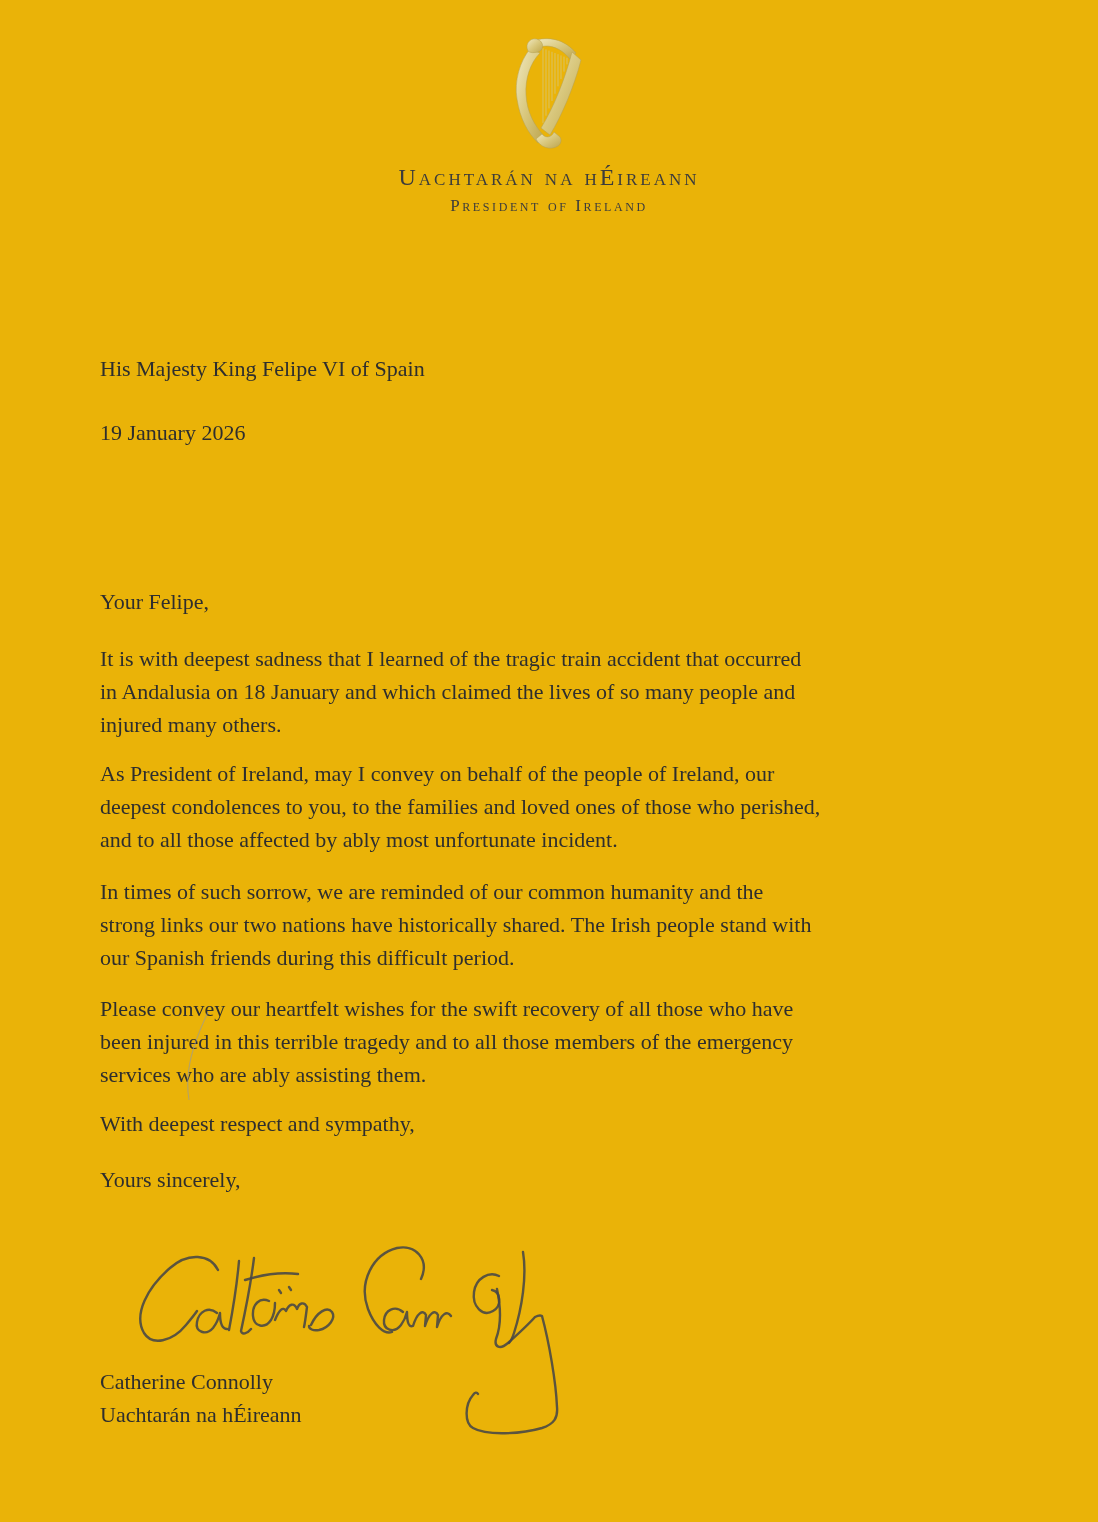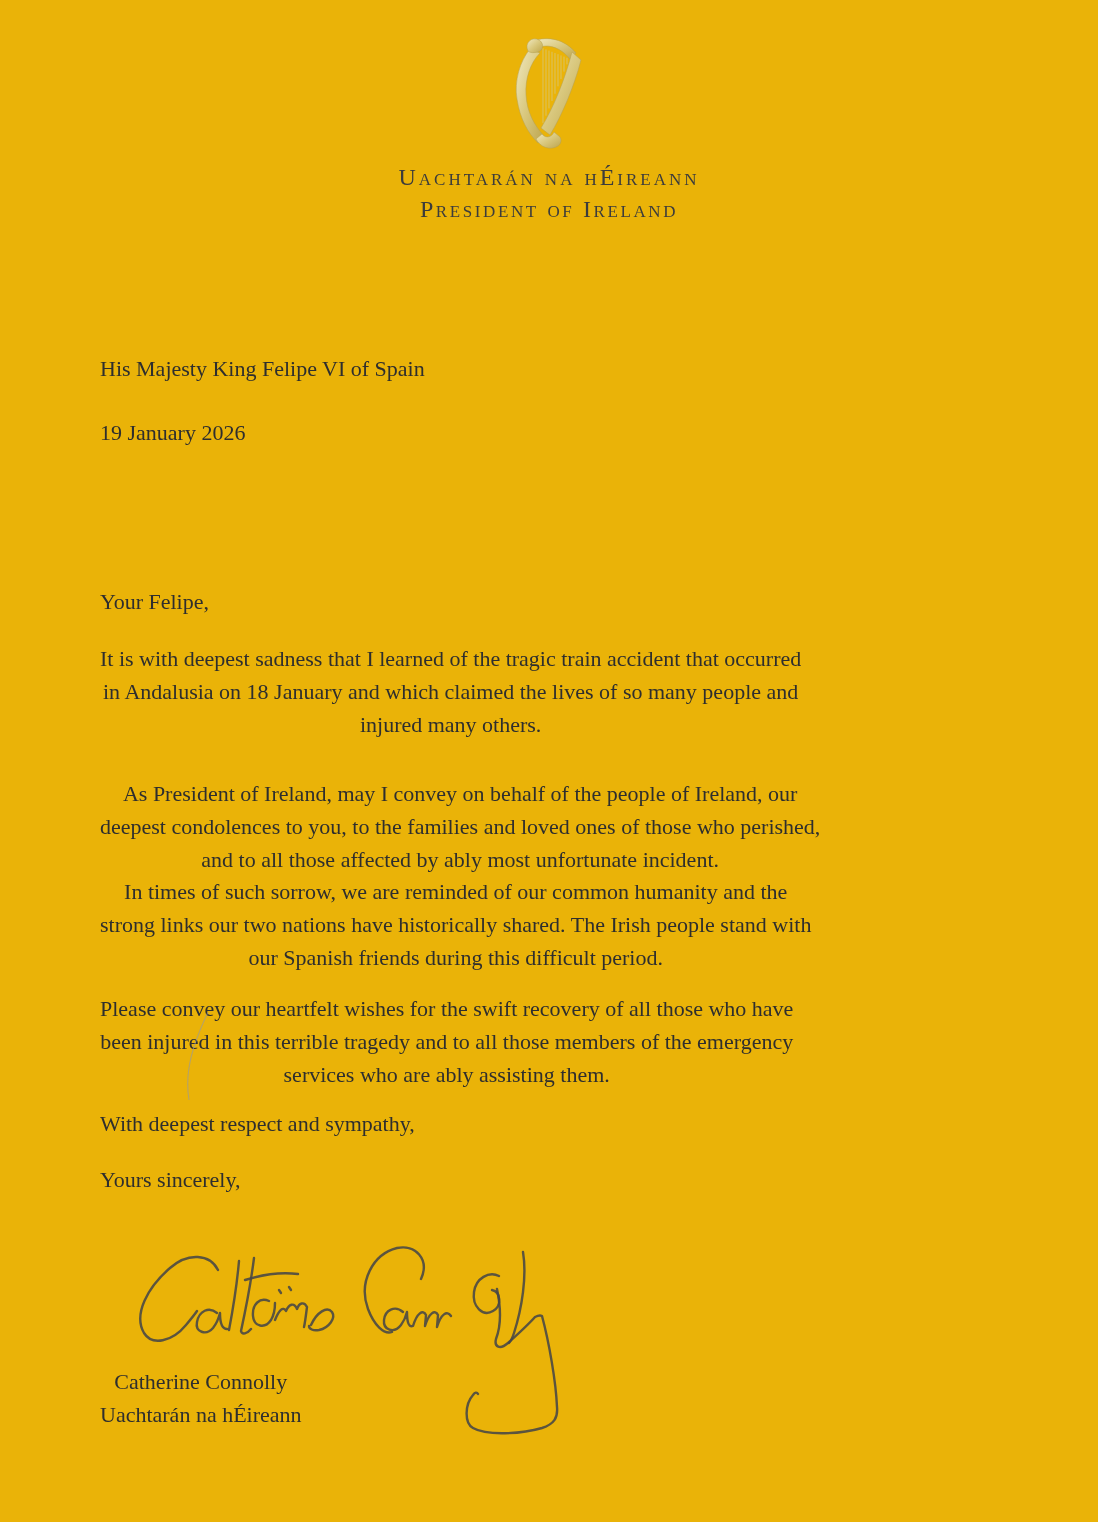--- a/index.html
+++ b/index.html
@@ -12,31 +12,31 @@
     overflow:hidden;
   }
   
   .harp{position:absolute;left:514px;top:36px;width:68px;height:116px;}
   .lh-line{position:absolute;left:0;width:100%;text-align:center;color:#3c3c3c;}
   .lh-irish{
     top:164px;font-size:24px;letter-spacing:3px;
     font-variant:small-caps;font-weight:400;
   }
   .lh-english{
-    top:196px;font-size:24px;letter-spacing:2.6px;
+    top:196px;font-size:17px;letter-spacing:2.6px;
     font-variant:small-caps;font-weight:400;
   }
   
-  .txt{position:absolute;left:100px;font-size:22px;line-height:33px;white-space:nowrap;text-align:center;}
+  .txt{position:absolute;left:100px;font-size:22px;line-height:33px;white-space:nowrap;}
   .recipient{top:352px;}
   .date{top:416px;}
   .salutation{top:585px;}
   .para div{white-space:nowrap;}
   .p1{top:642px;}
-  .p2{top:757px;margin-top:20px;}
+  .p2{top:757px;}
   .p3{top:875px;}
   .p4{top:992px;}
   .closing{top:1107px;}
   .signoff{top:1163px;}
   .nameblock{top:1365px;}
   
   .signature{position:absolute;left:118px;top:1232px;width:470px;height:235px;}
   .sig-stroke{fill:none;stroke:#474747;stroke-width:2.4;stroke-linecap:round;stroke-linejoin:round;opacity:.88;}
   .scan-artifact{position:absolute;left:182px;top:1008px;width:34px;height:96px;}
   .harp-stroke{stroke:#b5a052;stroke-width:.5;}

